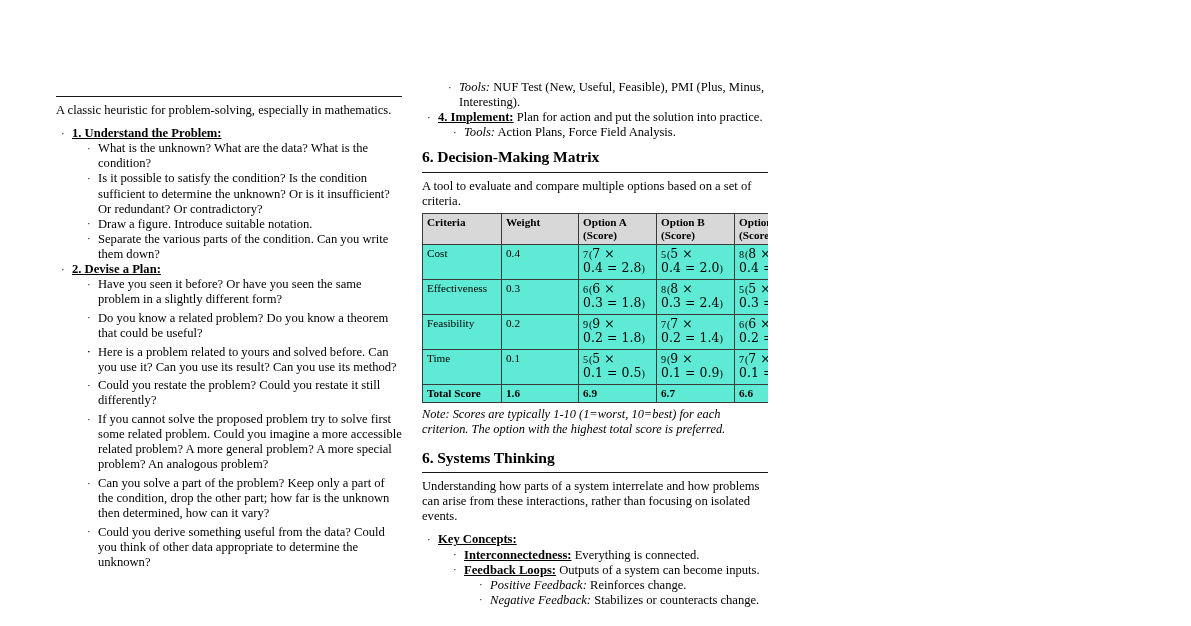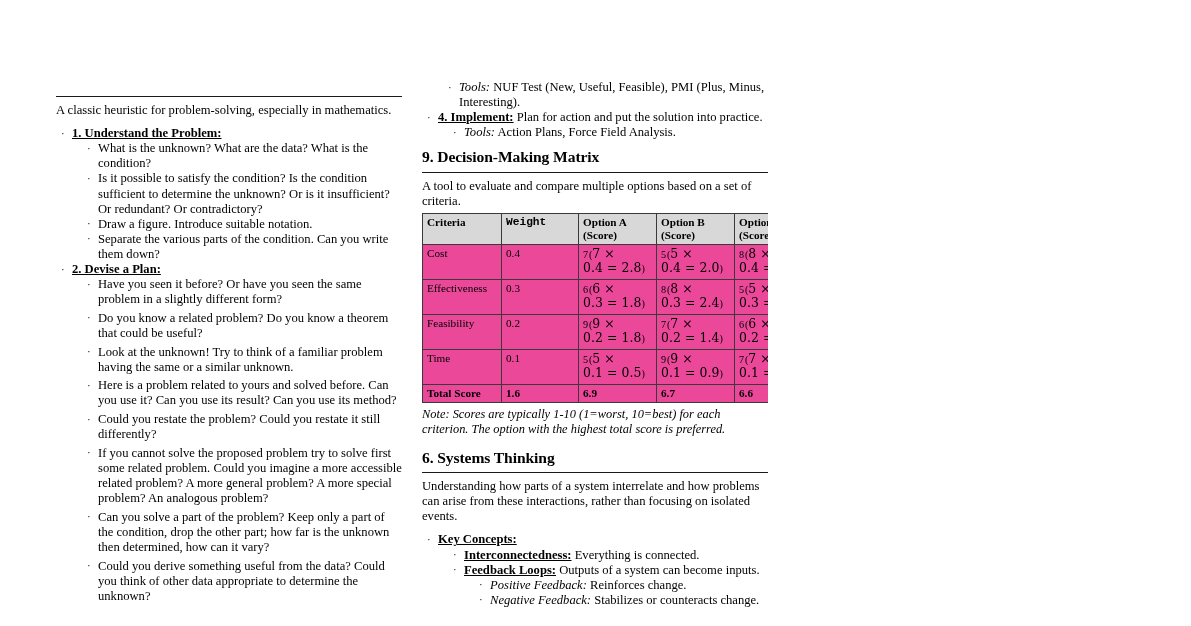--- a/index.html
+++ b/index.html
@@ -101,31 +101,31 @@
     text-align: left;
     line-height: 1.14;
   }
   table.matrix thead th {
     background: #d8d8d8;
     font-weight: bold;
     font-size: 11.2px;
     height: 26px;
   }
   table.matrix tbody td {
-    background: #ec4899;
+    background: #5eead4;
     height: 30px;
   }
   table.matrix tr.total td {
     font-weight: bold;
     height: auto;
     padding-top: 2px;
     padding-bottom: 2px;
   }
   .c-crit { width: 70px; }
-  .c-wt   { width: 68px; font-family: Liberation Mono, monospace; }
+  .c-wt   { width: 68px; }
   .c-opt  { width: 69px; }
 
   
   .score { white-space: normal; }
   .score .small {
     font-size: 10.2px;
   }
   .score .math {
     font-family: "DejaVu Serif", "Liberation Serif", serif;
     font-size: 12.4px;
@@ -189,21 +189,20 @@
           <li class="gap">
             <span class="bul">·</span>
             <span>Have you seen it before? Or have you seen the same problem in a slightly different form?</span>
           </li>
           <li class="gap">
             <span class="bul">·</span>
             <span>Do you know a related problem? Do you know a theorem that could be useful?</span>
           </li>
           <li class="gap">
             <span class="bul">·</span>
-            <span>Look at the unknown! Try to think of a familiar problem having the same or a similar unknown.</span>
           </li>
           <li class="gap">
             <span class="bul">·</span>
             <span>Here is a problem related to yours and solved before. Can you use it? Can you use its result? Can you use its method?</span>
           </li>
           <li class="gap">
             <span class="bul">·</span>
             <span>Could you restate the problem? Could you restate it still differently?</span>
           </li>
           <li class="gap">
@@ -248,21 +247,21 @@
             <span class="bul">·</span>
             <i>Tools:</i>
             <span>Action Plans, Force Field Analysis.</span>
           </li>
         </ul>
       </li>
     </ul>
 
     <div class="spacer-sec"></div>
 
-    <h1 class="sec">9. Decision-Making Matrix</h1>
+    <h1 class="sec">6. Decision-Making Matrix</h1>
     <div class="rule"></div>
 
     <p class="body">A tool to evaluate and compare multiple options based on a set of criteria.</p>
 
     <table class="matrix">
       <thead>
         <tr>
           <th class="c-crit">
             <span>Criteria</span>
           </th>

